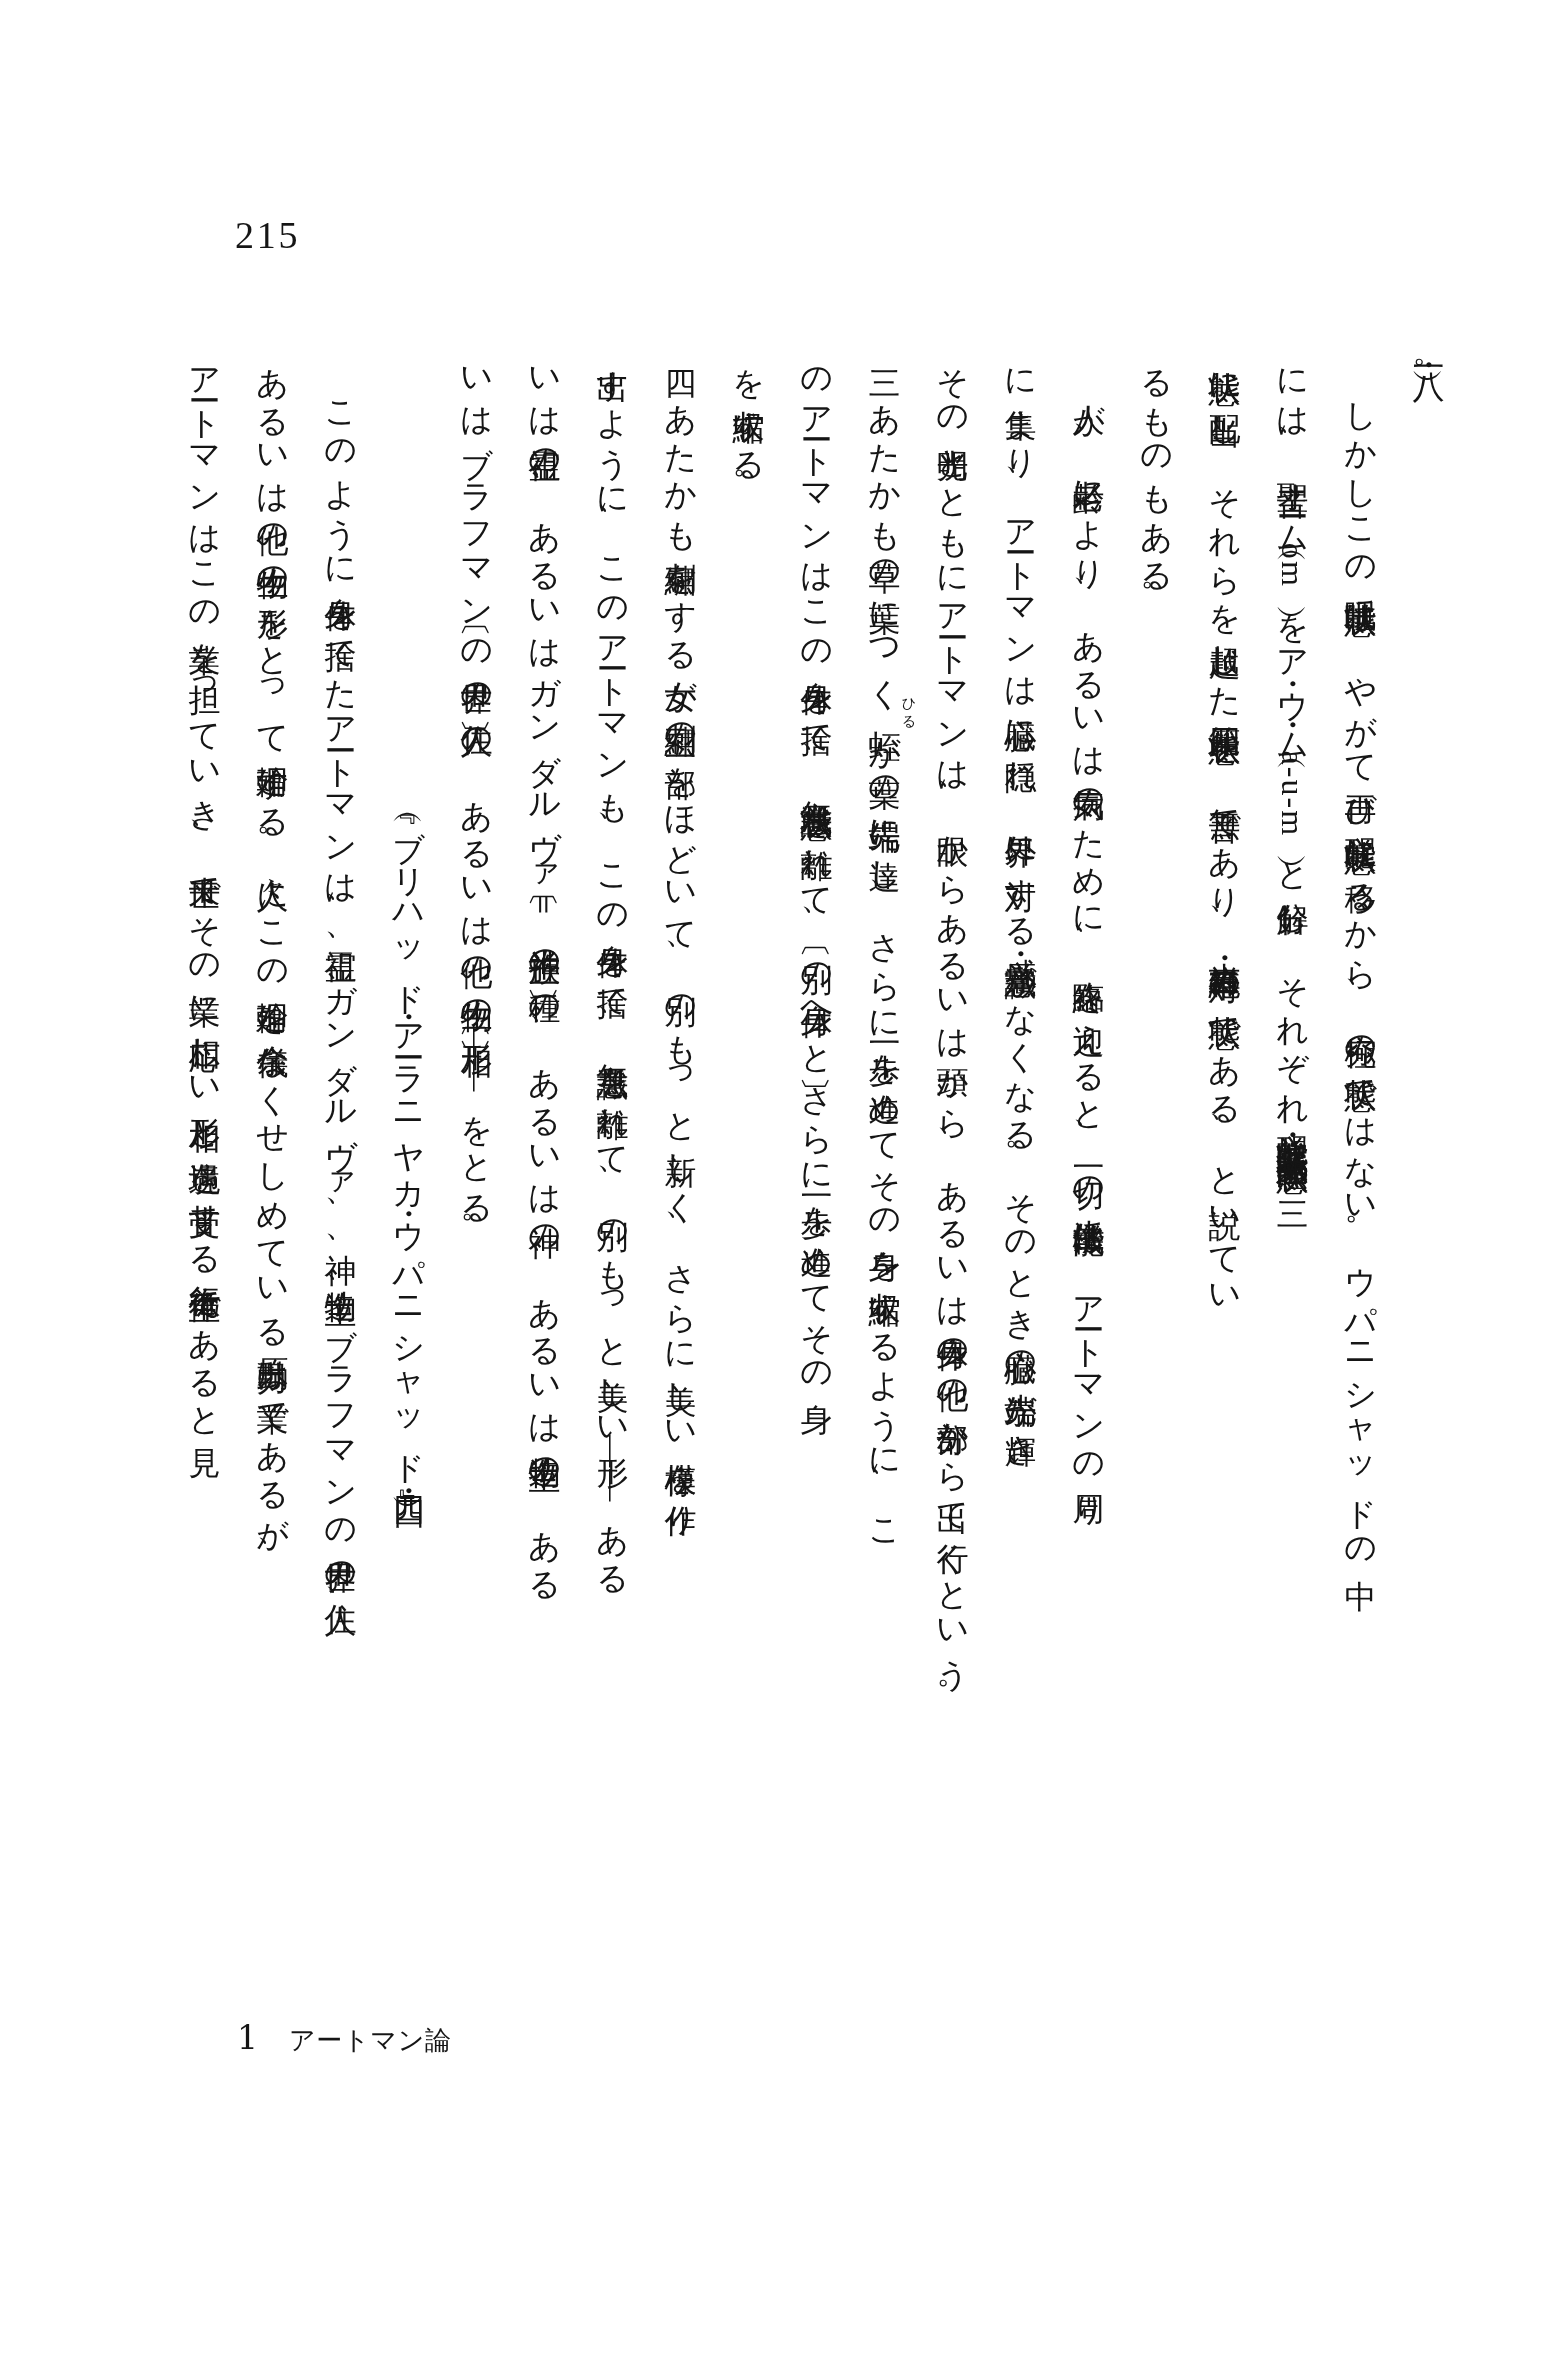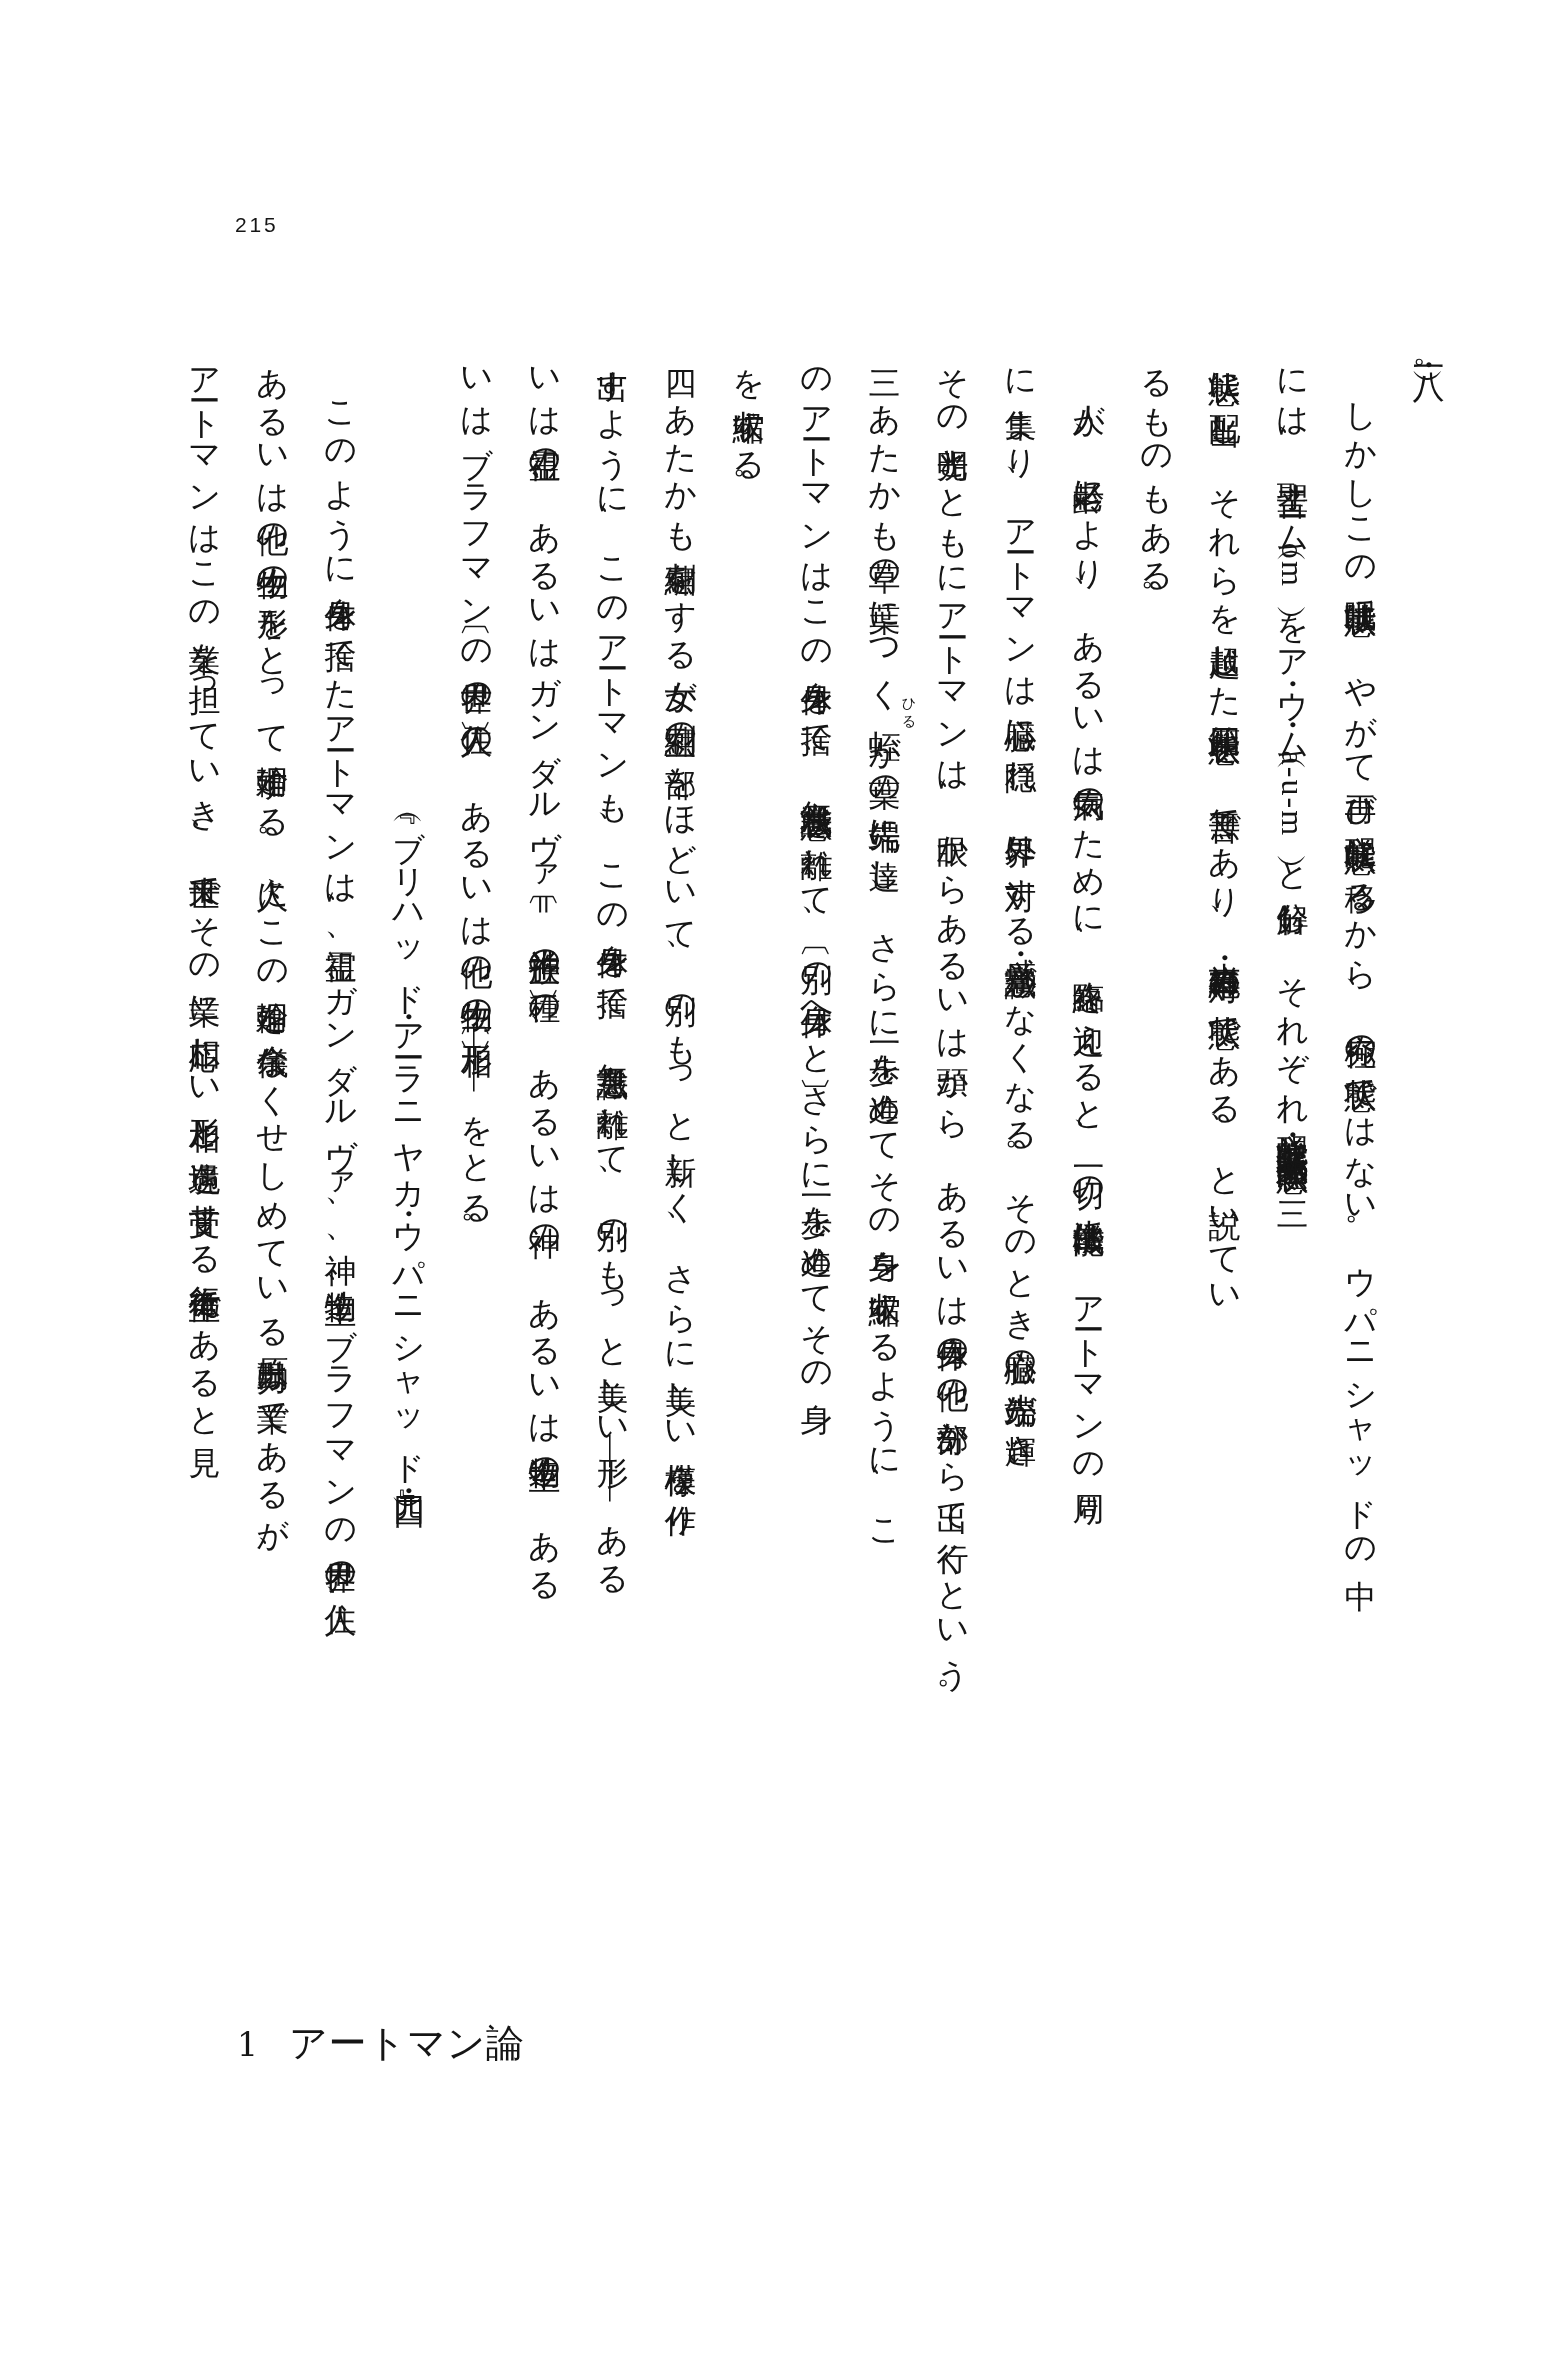--- a/index.html
+++ b/index.html
@@ -17,23 +17,23 @@
   }
   .page {
     position: absolute;
     inset: 0;
     background: #ffffff;
   }
   .page-number {
     position: absolute;
     left: 235px;
     top: 213px;
-    font-size: 21px;
+    font-size: 38px;
     letter-spacing: 2.8px;
-    font-family: Liberation Sans, sans-serif;
+    font-family: Liberation Serif, serif;
   }
   .text-block {
     position: absolute;
     top: 346px;
     right: 101px;
     width: 1284px;
     height: 1636px;
     writing-mode: vertical-rl;
     text-orientation: mixed;
     font-size: 32px;
@@ -66,21 +66,21 @@
     top: 2018px;
     display: flex;
     align-items: baseline;
     gap: 31px;
   }
   .footer-number {
     font-size: 33px;
     font-family: "DejaVu Serif", "Liberation Serif", serif;
   }
   .footer-title {
-    font-size: 38px;
+    font-size: 26px;
     letter-spacing: 0.7px;
   }
 </style>
 </head>
 <body>
 
 <div class="page">
 
   <div class="page-number">215</div>
 

